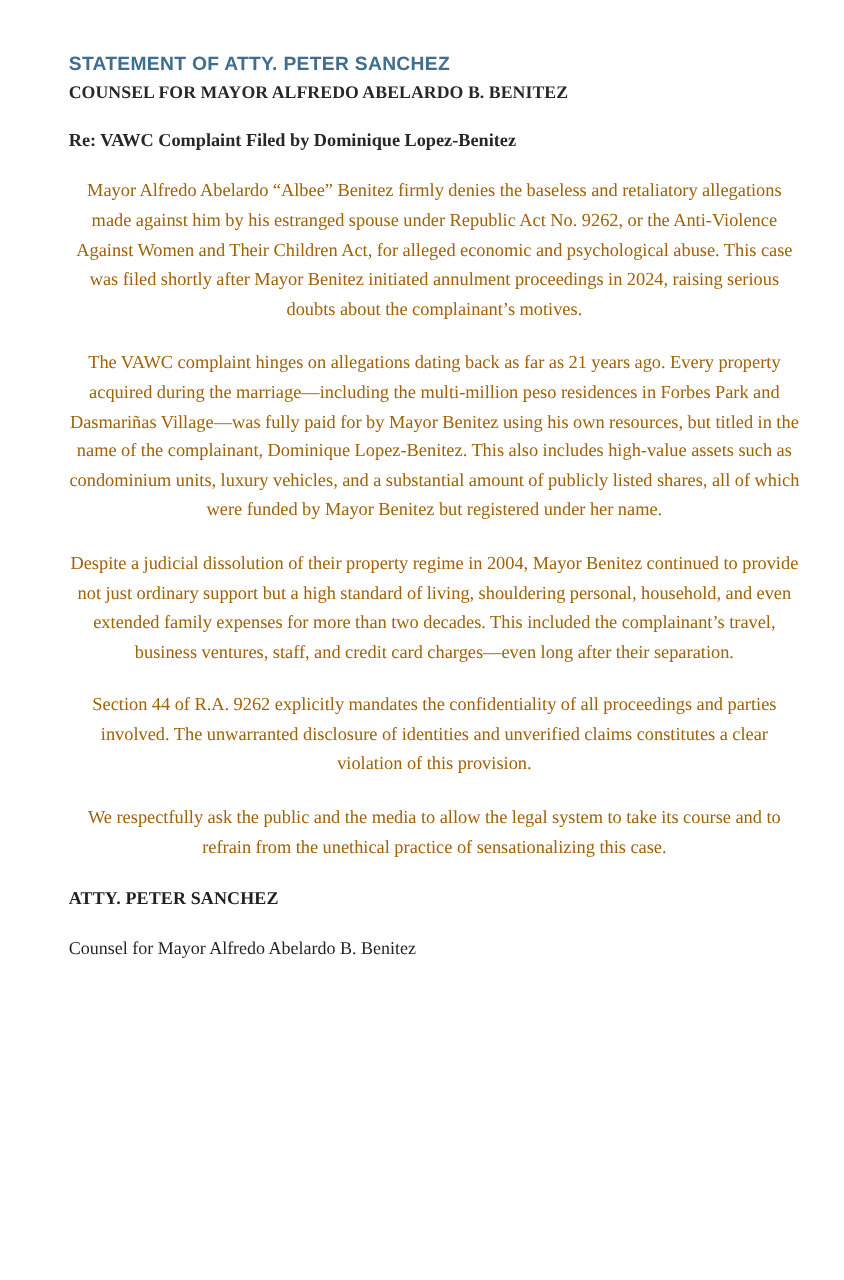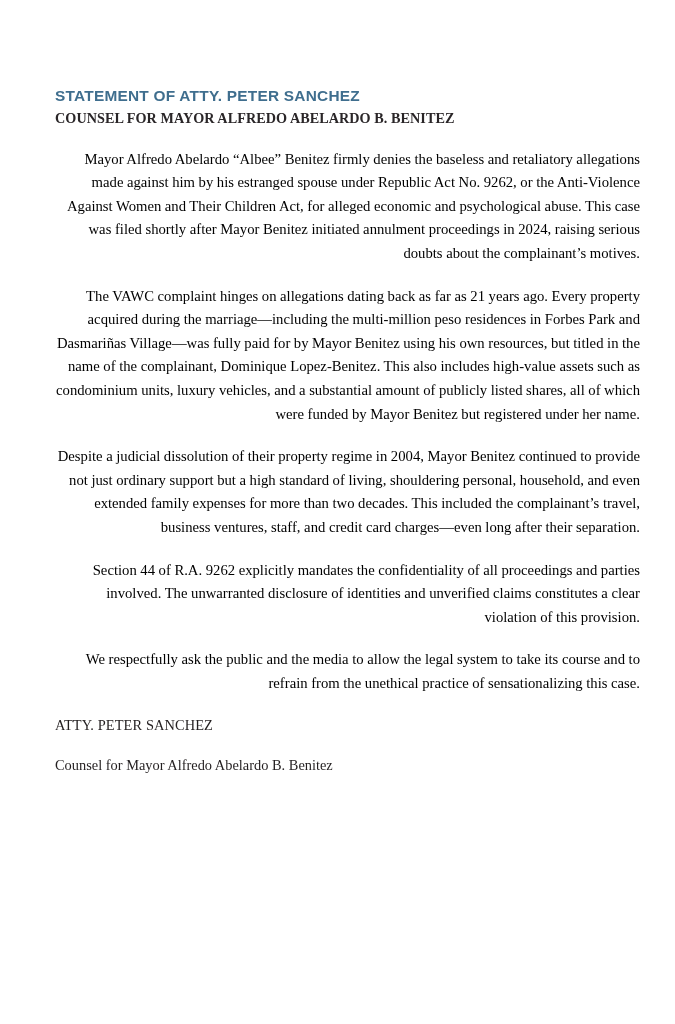--- a/index.html
+++ b/index.html
@@ -13,21 +13,21 @@
     overflow: hidden;
     font-family: "Liberation Serif", "DejaVu Serif", serif;
     -webkit-font-smoothing: antialiased;
   }
   .page {
     position: relative;
     width: 675px;
     height: 1024px;
     background: #ffffff;
     box-sizing: border-box;
-    padding: 86px 35px 0 55px;
+    padding: 42px 35px 0 55px;
   }
   .doc-title {
     font-family: "Liberation Sans", "DejaVu Sans", sans-serif;
     font-size: 15.4px;
     font-weight: bold;
     letter-spacing: 0.25px;
     color: #3f6e8e;
     line-height: 1.25;
     margin: 0 0 4px 0;
   }
@@ -50,30 +50,30 @@
   .doc-date {
     font-size: 14.6px;
     font-weight: bold;
     color: #2a2628;
     line-height: 1.35;
     margin: 0 0 24px 0;
   }
   .body-para {
     font-size: 14.7px;
     font-weight: normal;
-    color: #000000;
+    color: #a16207;
     line-height: 1.605;
     margin: 0 0 19px 0;
     max-width: 585px;
-    text-align: right;
+    text-align: center;
     word-spacing: -0.1px;
   }
   .sig-name {
     font-size: 14.4px;
-    font-weight: normal;
+    font-weight: bold;
     color: #231f20;
     line-height: 1.4;
     margin: 4px 0 20px 0;
     letter-spacing: 0.1px;
   }
   .sig-role {
     font-size: 14.4px;
     font-weight: normal;
     color: #231f20;
     line-height: 1.4;
@@ -82,20 +82,21 @@
 </style>
 </head>
 <body>
 
 <div class="page">
 
   <h1 class="doc-title">STATEMENT OF ATTY. PETER SANCHEZ</h1>
 
   <div class="doc-subtitle">COUNSEL FOR MAYOR ALFREDO ABELARDO B. BENITEZ</div>
 
+  <div class="doc-reline">Re: VAWC Complaint Filed by Dominique Lopez-Benitez</div>
 
 
   <p class="body-para">Mayor Alfredo Abelardo “Albee” Benitez firmly denies the baseless and retaliatory allegations made against him by his estranged spouse under Republic Act No. 9262, or the Anti-Violence Against Women and Their Children Act, for alleged economic and psychological abuse. This case was filed shortly after Mayor Benitez initiated annulment proceedings in 2024, raising serious doubts about the complainant’s motives.</p>
   <p class="body-para">The VAWC complaint hinges on allegations dating back as far as 21 years ago. Every property acquired during the marriage—including the multi-million peso residences in Forbes Park and Dasmariñas Village—was fully paid for by Mayor Benitez using his own resources, but titled in the name of the complainant, Dominique Lopez-Benitez. This also includes high-value assets such as condominium units, luxury vehicles, and a substantial amount of publicly listed shares, all of which were funded by Mayor Benitez but registered under her name.</p>
   <p class="body-para">Despite a judicial dissolution of their property regime in 2004, Mayor Benitez continued to provide not just ordinary support but a high standard of living, shouldering personal, household, and even extended family expenses for more than two decades. This included the complainant’s travel, business ventures, staff, and credit card charges—even long after their separation.</p>
   <p class="body-para">Section 44 of R.A. 9262 explicitly mandates the confidentiality of all proceedings and parties involved. The unwarranted disclosure of identities and unverified claims constitutes a clear violation of this provision.</p>
   <p class="body-para">We respectfully ask the public and the media to allow the legal system to take its course and to refrain from the unethical practice of sensationalizing this case.</p>
 
   <div class="sig-name">ATTY. PETER SANCHEZ</div>
 

